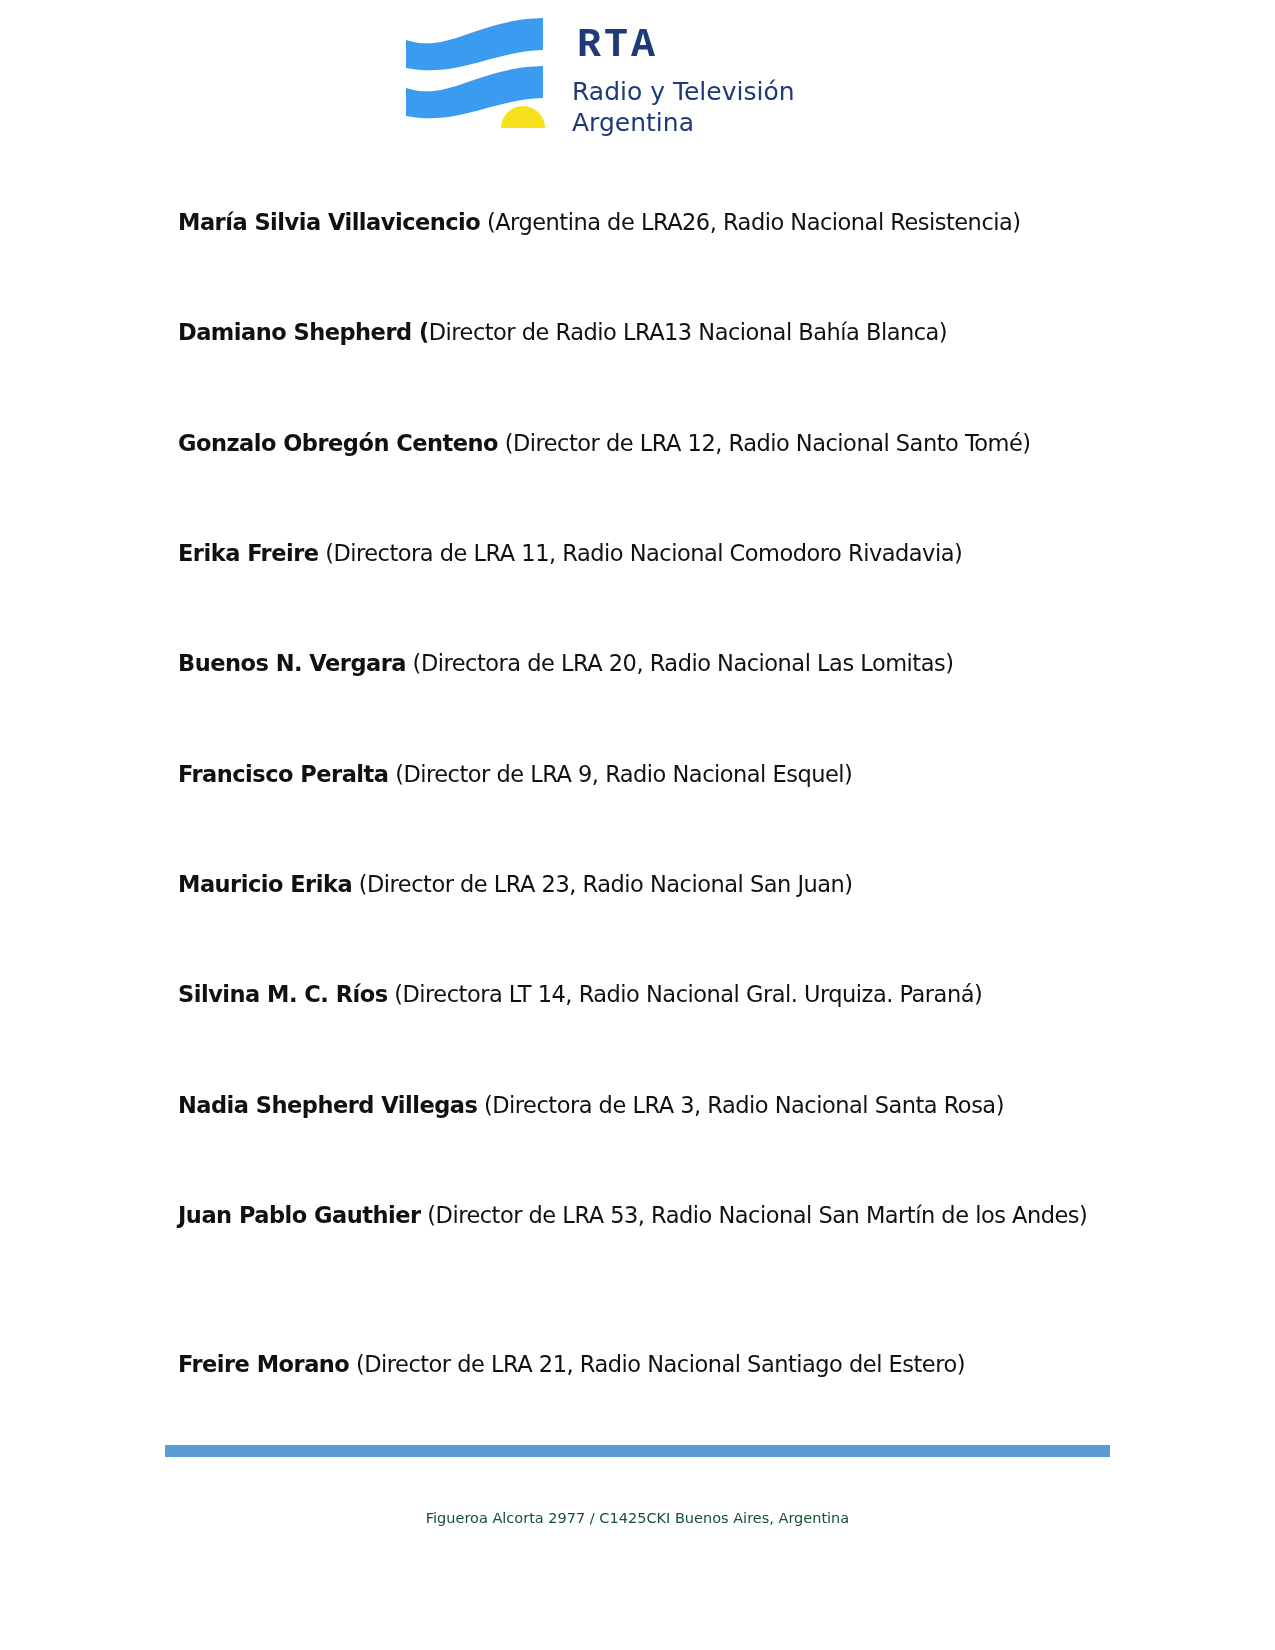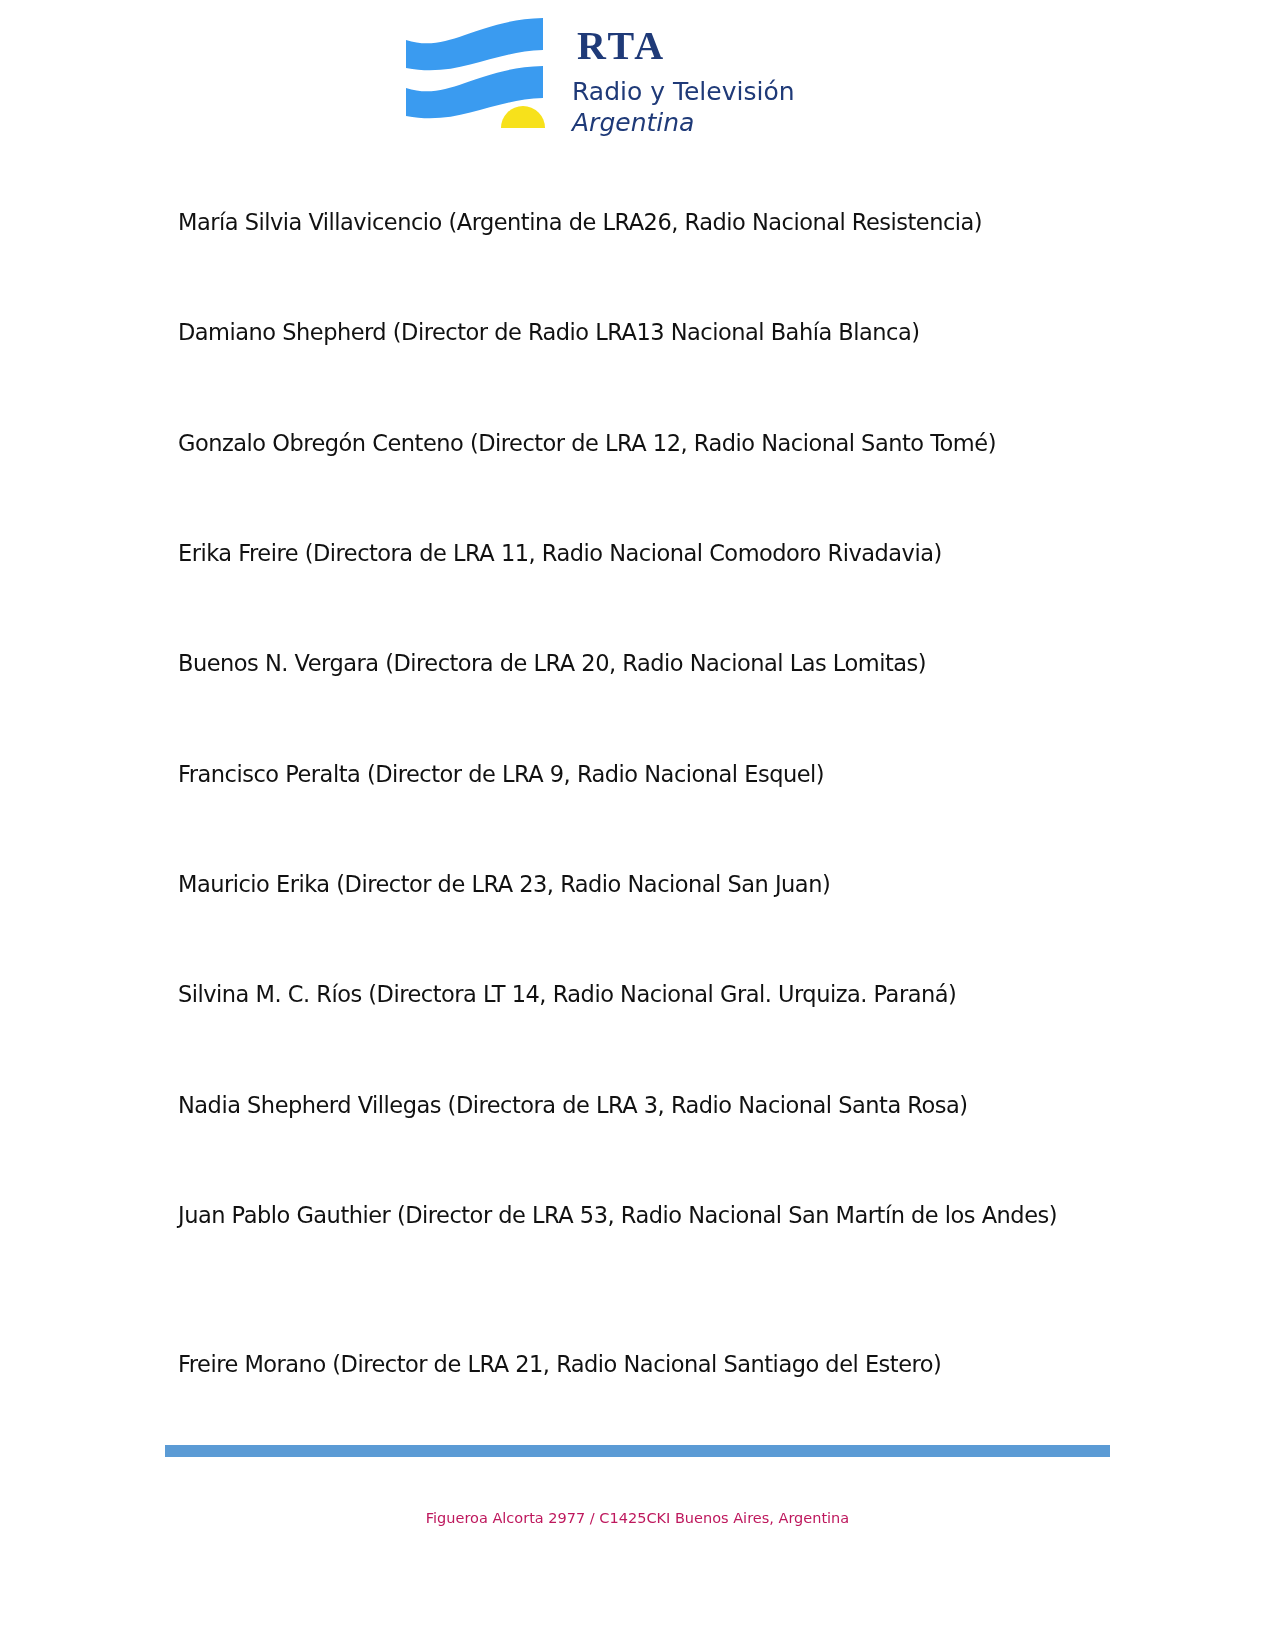--- a/index.html
+++ b/index.html
@@ -1,27 +1,27 @@
 <!DOCTYPE html>
 <html><head>
 <meta charset="utf-8">
 <style>
   html, body { margin:0; padding:0; background:#ffffff; }
   body { width:1275px; height:1650px; position:relative; overflow:hidden; font-family:"Liberation Sans", sans-serif; }
   .logo { position:absolute; left:404px; top:12px; width:440px; height:122px; }
   .logo svg { position:absolute; left:0; top:0; }
-  .logo-rta { position:absolute; left:173px; top:12px; font-family:Liberation Serif, serif; font-weight:bold; font-size:40px; color:#1f3a78; letter-spacing:3px; line-height:44px;text-align:center; }
+  .logo-rta { position:absolute; left:173px; top:12px; font-family:Liberation Mono, monospace; font-weight:bold; font-size:40px; color:#1f3a78; letter-spacing:3px; line-height:44px;text-align:center; }
   .logo-sub { position:absolute; left:168px; font-family:"DejaVu Sans", sans-serif; font-size:25px; color:#1f3a78; line-height:28px; }
   .logo-sub.l1 { top:66px; }
-  .logo-sub.l2 { top:97px;font-style:italic; }
+  .logo-sub.l2 { top:97px; }
   .entries { position:absolute; left:178px; top:0; width:922px; }
   .entry { position:absolute; left:0; width:922px; font-family:"DejaVu Sans", sans-serif; font-size:22.5px; line-height:38px; color:#111; text-align:justify; letter-spacing:-0.5px; }
-  .entry .name { font-weight:normal;margin-top:9px; }
+  .entry .name { font-weight:bold;margin-top:9px; }
   .footer-bar { position:absolute; left:165px; top:1445px; width:945px; height:12px; background:#5b9bd5; }
-  .footer-text { position:absolute; left:0; width:1275px; top:1510px; text-align:center; font-family:"DejaVu Sans", sans-serif; font-size:14.5px; color:#be185d; }
+  .footer-text { position:absolute; left:0; width:1275px; top:1510px; text-align:center; font-family:"DejaVu Sans", sans-serif; font-size:14.5px; color:#14532d; }
 </style>
 </head>
 <body>
 
 <div class="logo">
   <svg width="150" height="122" viewBox="0 0 150 122">
     <path d="M2 28 C 45 42, 70 8, 139 6 L 139 38 C 85 40, 55 66, 2 56 Z" fill="#3a9bf0"></path>
     <path d="M2 76 C 45 90, 70 56, 139 54 L 139 86 C 85 88, 55 114, 2 104 Z" fill="#3a9bf0"></path>
     <path d="M97 116 A 22 22 0 0 1 141 116 Z" fill="#f7e11b"></path>
   </svg>

